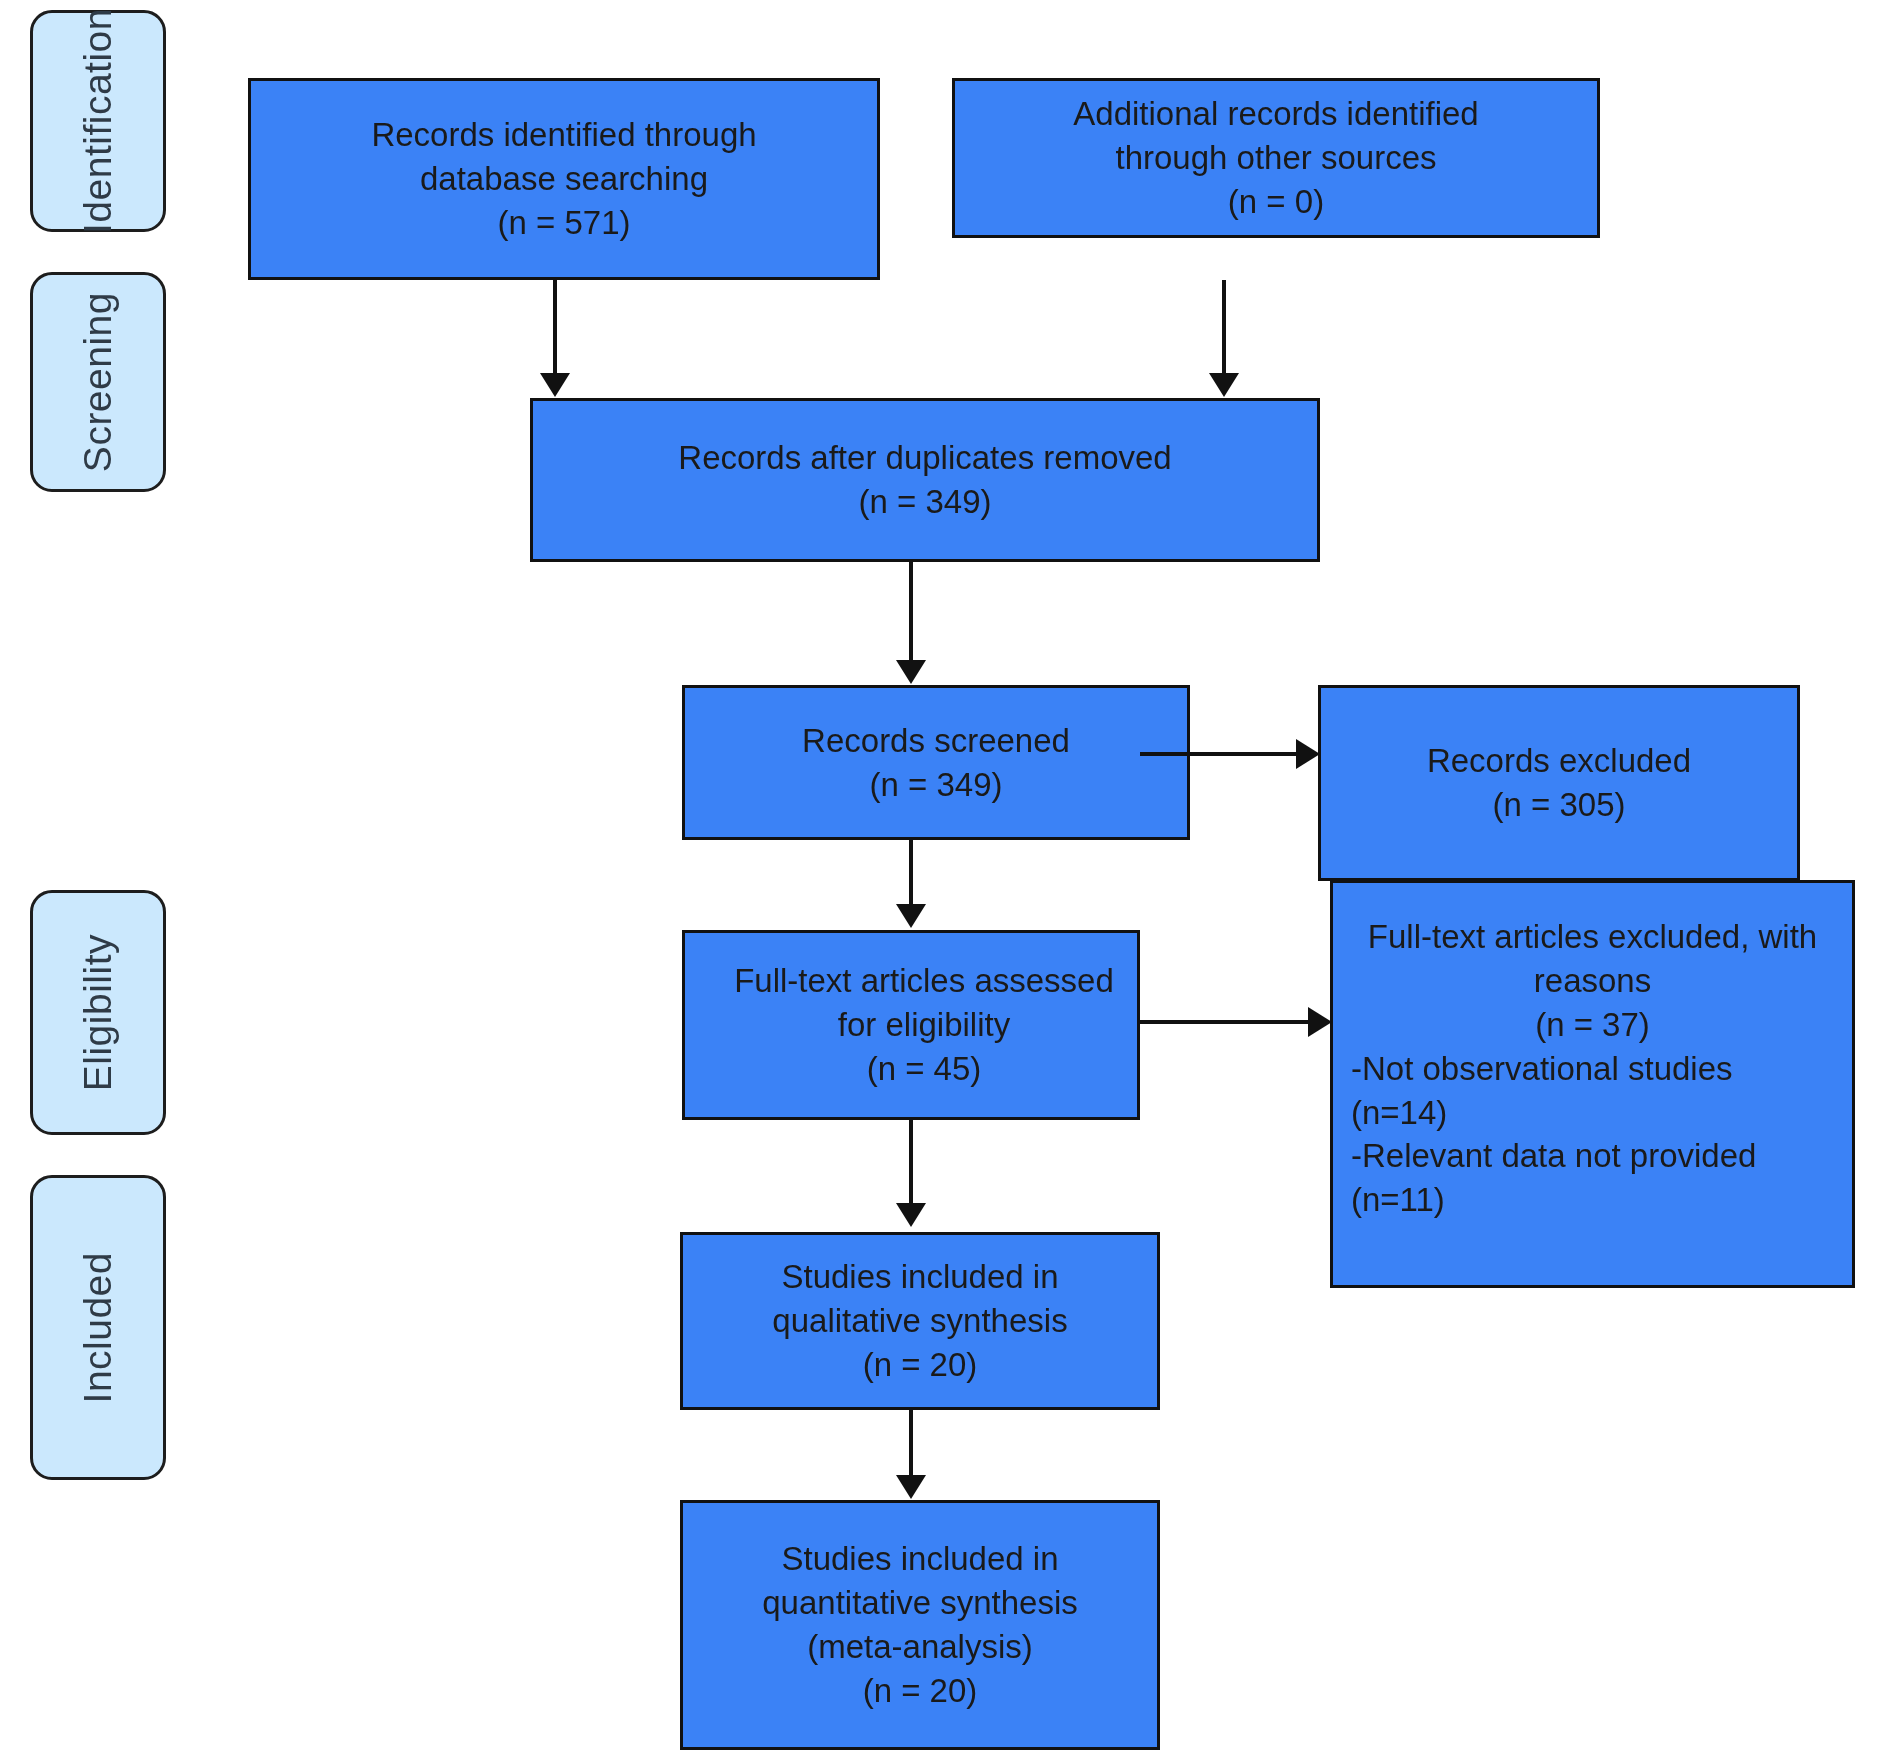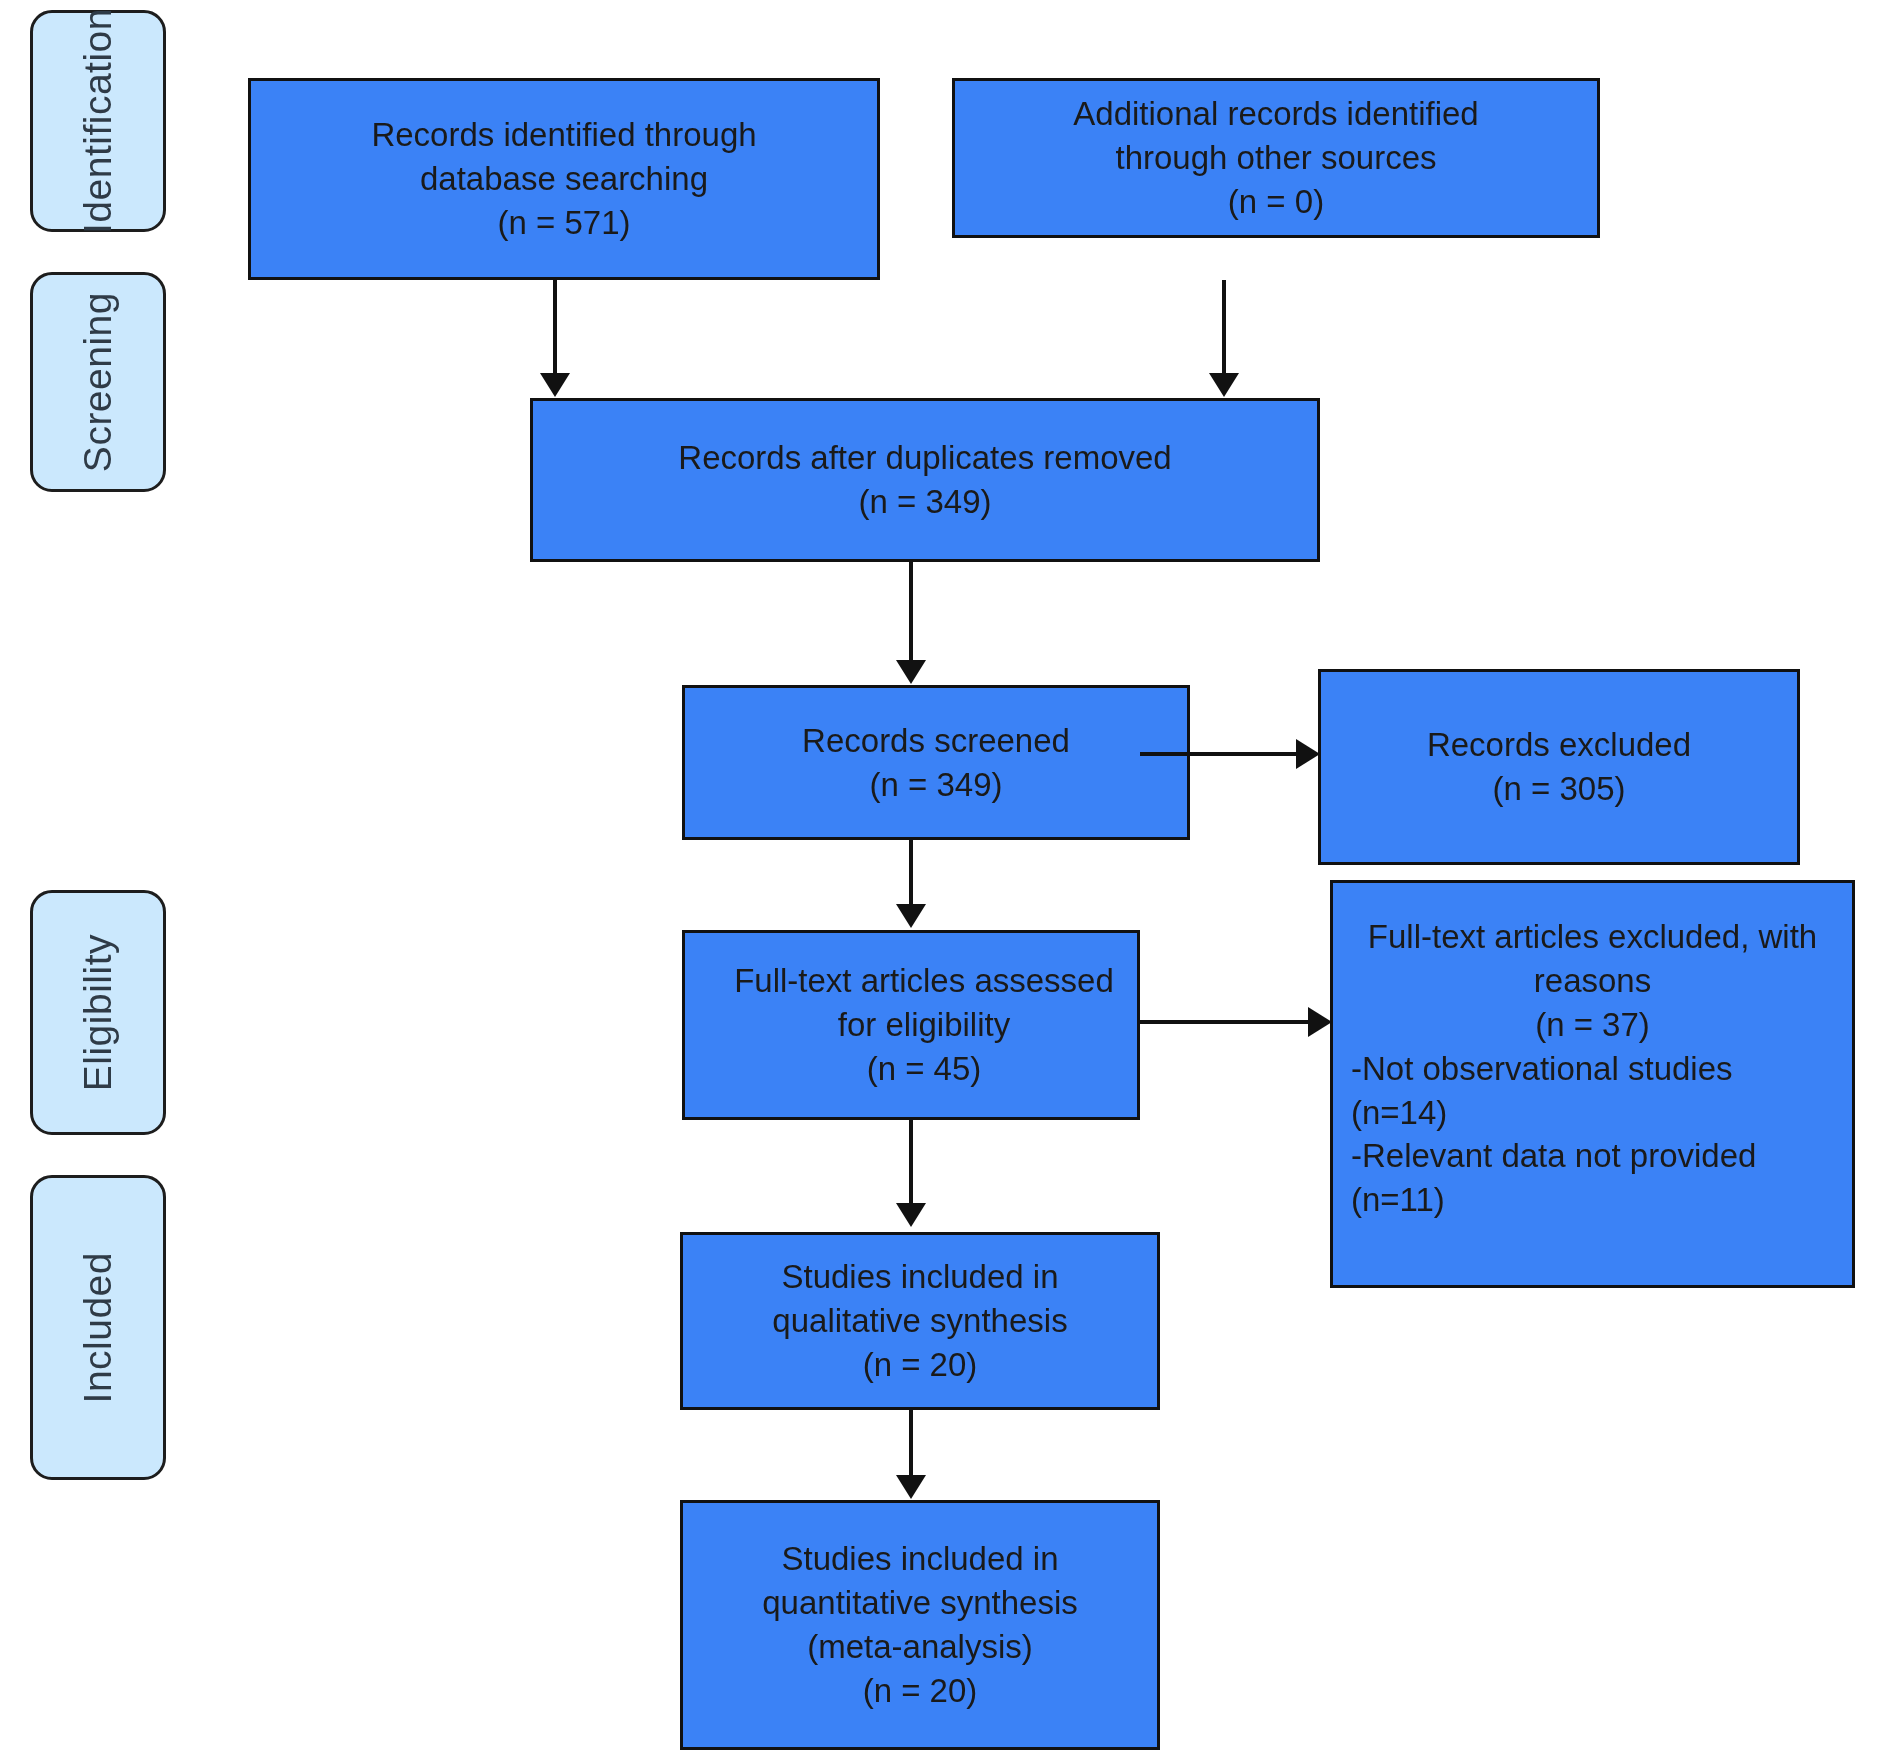--- a/index.html
+++ b/index.html
@@ -136,21 +136,21 @@
   </div>
 
   <div class="v-line" style="left:909px; top:562px; height:100px;"></div>
   <div class="arrow-down" style="left:896px; top:660px;"></div>
 
   <div class="flow-box" style="left:682px; top:685px; width:508px; height:155px;">
     <div class="line">Records screened</div>
     <div class="line">(n = 349)</div>
   </div>
 
-  <div class="flow-box" style="left:1318px; top:669px; width:482px; height:196px;">
+  <div class="flow-box" style="left:1318px; top:685px; width:482px; height:196px;">
     <div class="line">Records excluded</div>
     <div class="line">(n = 305)</div>
   </div>
 
   <div class="h-line" style="left:1140px; top:752px; width:158px;"></div>
   <div class="arrow-right" style="left:1296px; top:739px;"></div>
 
   <div class="v-line" style="left:909px; top:840px; height:66px;"></div>
   <div class="arrow-down" style="left:896px; top:904px;"></div>
 

